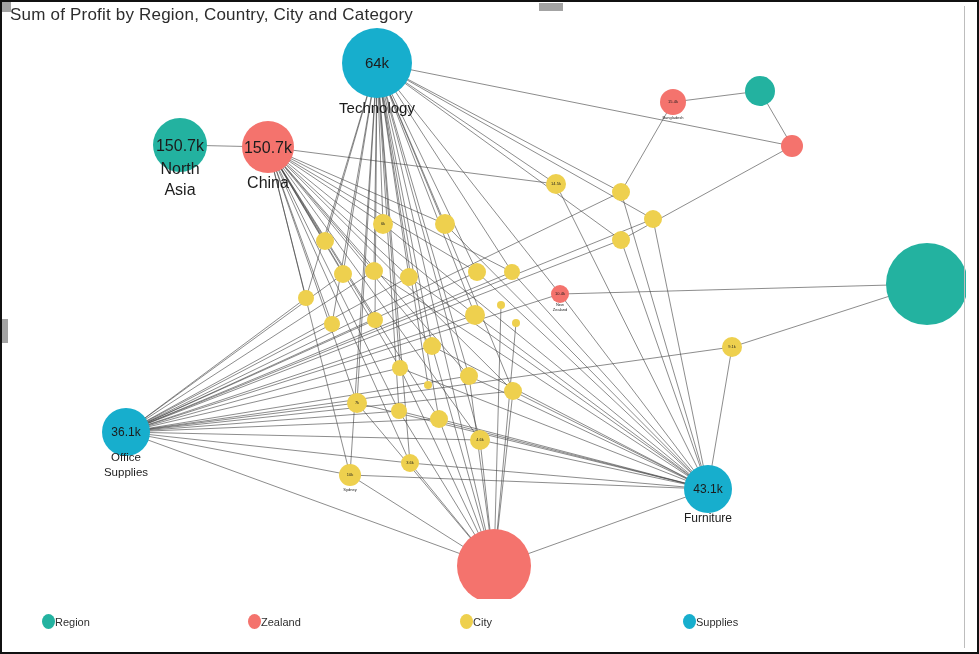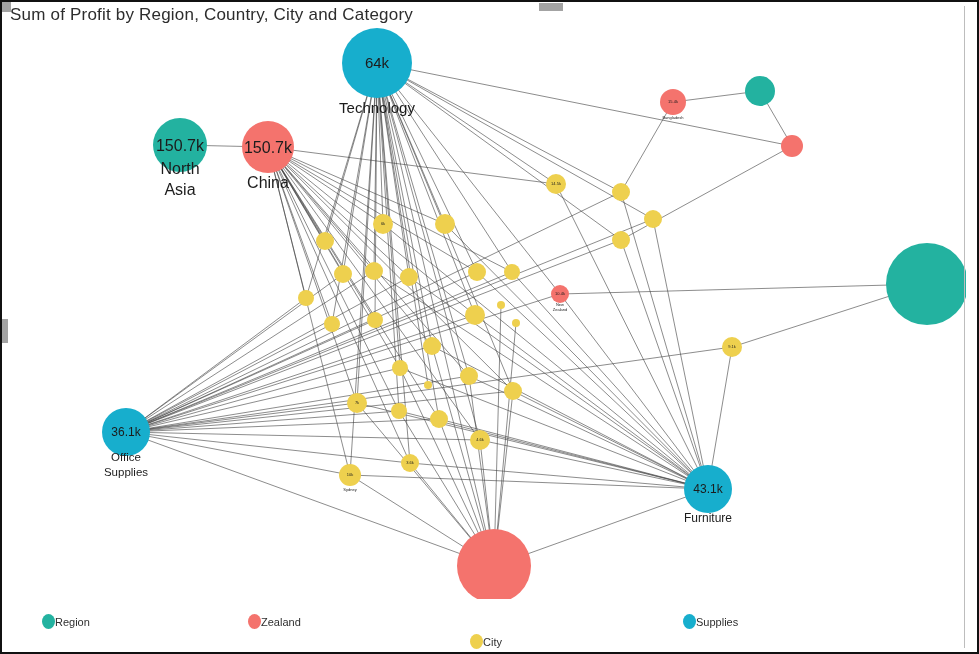--- a/index.html
+++ b/index.html
@@ -17,21 +17,21 @@
   .nlab{fill:#1c1c1c;text-anchor:middle;}
   .handle{position:absolute;background:#a3a3a3;z-index:6;}
   .h-tl{left:0;top:0;width:9px;height:10px;}
   .h-tc{left:537px;top:1px;width:24px;height:8px;}
   .h-lm{left:0;top:317px;width:6px;height:24px;}
   .selection-edge{position:absolute;left:962px;top:4px;width:1px;height:642px;background:#bdbdbd;z-index:5;}
   .legend{position:absolute;left:0;top:608px;width:100%;height:34px;z-index:4;}
   .legend-item{position:absolute;top:4px;display:flex;align-items:center;gap:0;cursor:pointer;}
   .legend-item .dot{width:13px;height:15px;border-radius:50%;}
   .legend-item .ltext{font-size:11px;color:#2f2f2f;}
-  .li-0{left:40px;} .li-1{left:246px;} .li-2{left:468px;margin-top:20px;} .li-3{left:681px;}
+  .li-0{left:40px;} .li-1{left:246px;} .li-2{left:458px;} .li-3{left:681px;}
 </style>
 </head>
 <body>
 
 <div class="frame">
 
   <div class="handle h-tl"></div>
   <div class="handle h-tc"></div>
   <div class="handle h-lm"></div>
   <div class="selection-edge"></div>

